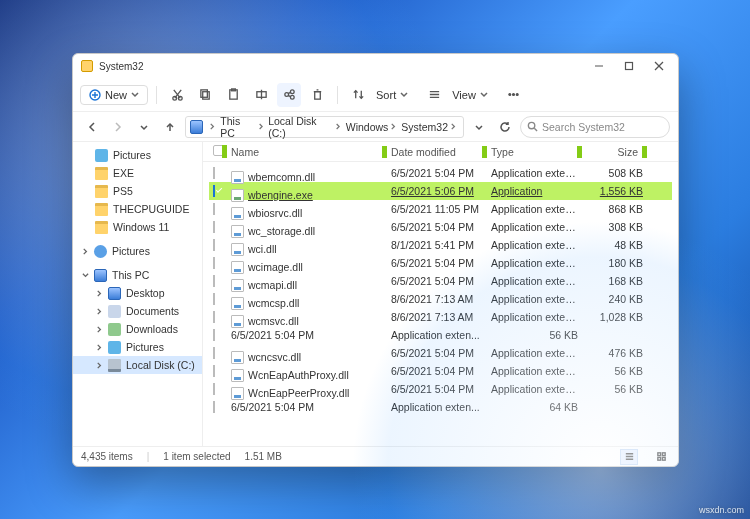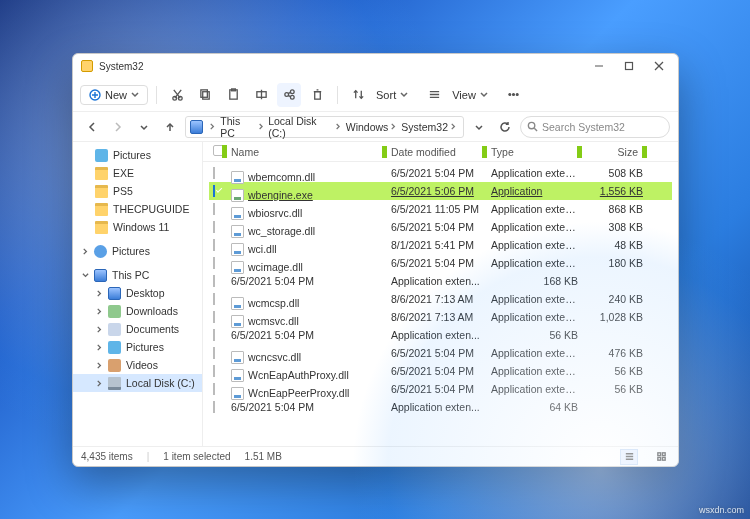--- a/index.html
+++ b/index.html
@@ -429,49 +429,40 @@
           </span>
           <span class="sb-icon mon"></span>
           <span>Desktop</span>
         </div>
       <div class="sb-item l1">
           <span class="chev-sb">
             <svg viewBox="0 0 8 8">
               <polyline points="2,1 5,4 2,7"></polyline>
             </svg>
           </span>
-          <span class="sb-icon" style="background:#8fc98d;border-radius:2px"></span>
-          <span>Downloads</span>
+          <span class="sb-icon" style="background:#c9d6ea;border-radius:2px"></span>
+          <span>Documents</span>
         </div>
       <div class="sb-item l1">
           <span class="chev-sb">
             <svg viewBox="0 0 8 8">
               <polyline points="2,1 5,4 2,7"></polyline>
             </svg>
           </span>
-          <span class="sb-icon" style="background:#c9d6ea;border-radius:2px"></span>
-          <span>Documents</span>
+          <span class="sb-icon" style="background:#8fc98d;border-radius:2px"></span>
+          <span>Downloads</span>
         </div>
       <div class="sb-item l1">
           <span class="chev-sb">
             <svg viewBox="0 0 8 8">
               <polyline points="2,1 5,4 2,7"></polyline>
             </svg>
           </span>
           <span class="sb-icon" style="background:#5fb5e8;border-radius:2px"></span>
           <span>Pictures</span>
-        </div>
-      <div class="sb-item l1">
-          <span class="chev-sb">
-            <svg viewBox="0 0 8 8">
-              <polyline points="2,1 5,4 2,7"></polyline>
-            </svg>
-          </span>
-          <span class="sb-icon" style="background:#d9a06e;border-radius:2px"></span>
-          <span>Videos</span>
         </div>
       <div class="sb-item l1 sel">
           <span class="chev-sb">
             <svg viewBox="0 0 8 8">
               <polyline points="2,1 5,4 2,7"></polyline>
             </svg>
           </span>
           <span class="sb-icon drive"></span>
           <span>Local Disk (C:)</span>
         </div>
@@ -541,20 +532,24 @@
             <div class="name-cell">
               <span class="file-icon dll"></span>
               <span>wcimage.dll</span>
             </div>
             <div>6/5/2021 5:04 PM</div>
             <div>Application exten...</div>
             <div class="size-cell">180 KB</div>
           </div>
           <div class="row">
             <div><span class="chk"></span></div>
+            <div class="name-cell">
+              <span class="file-icon dll"></span>
+              <span>wcmapi.dll</span>
+            </div>
             <div>6/5/2021 5:04 PM</div>
             <div>Application exten...</div>
             <div class="size-cell">168 KB</div>
           </div>
           <div class="row">
             <div><span class="chk"></span></div>
             <div class="name-cell">
               <span class="file-icon dll"></span>
               <span>wcmcsp.dll</span>
             </div>

